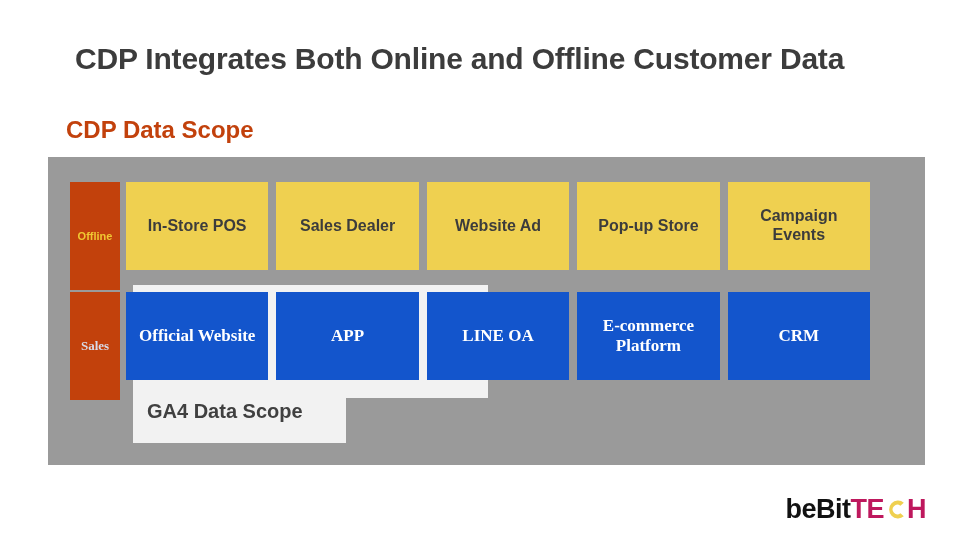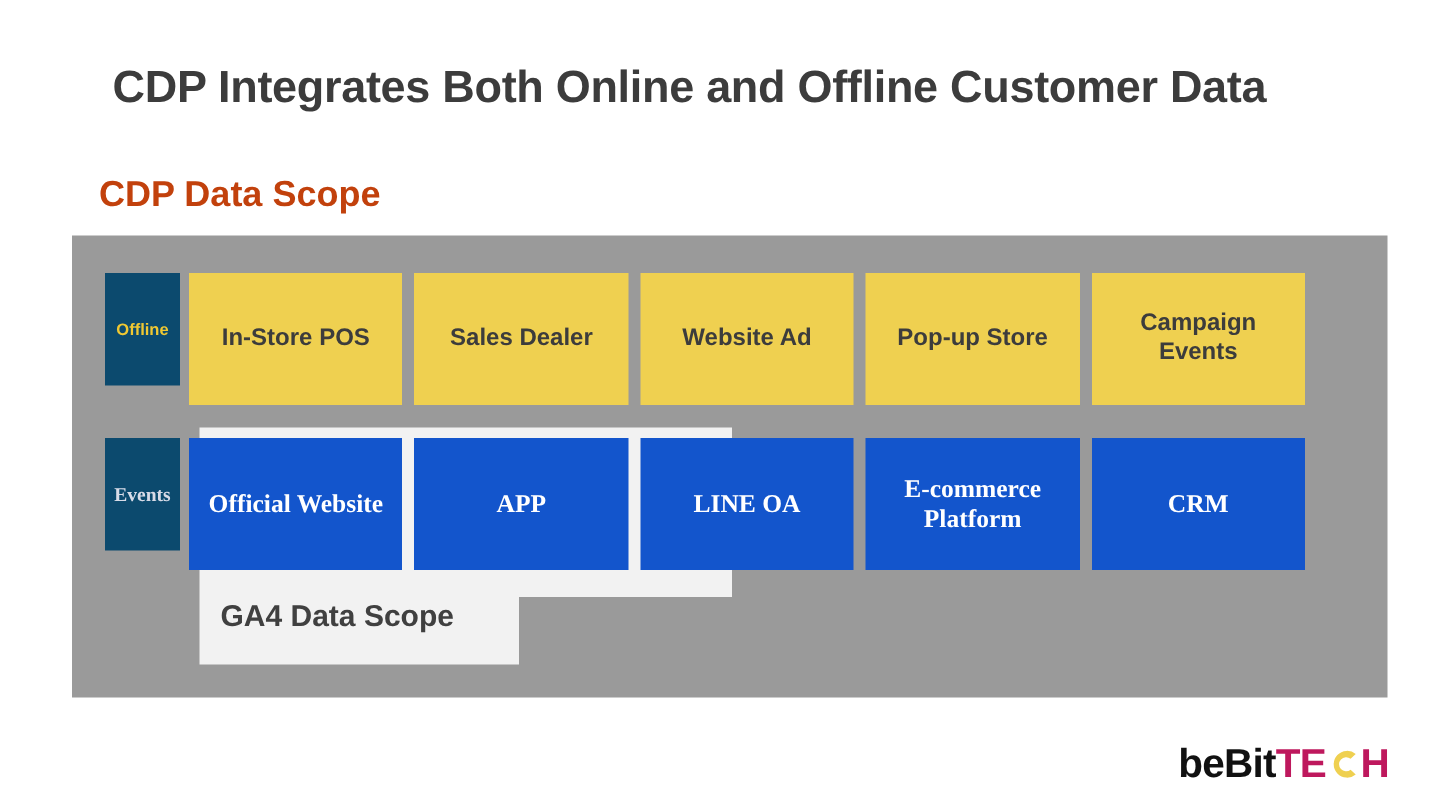--- a/index.html
+++ b/index.html
@@ -87,22 +87,22 @@
   }
   #row-offline { top: 25px; }   
   #row-online  { top: 135px; }  
 
   
   .row-label {
     position: absolute;
     left: 0;
     top: 0;
     width: 50px;
-    height: 75px;
-    background: #0c4a6e;
+    height: 108px;
+    background: #c2410c;
     display: flex;
     align-items: center;
     justify-content: center;
     font-size: 11px;
     font-weight: bold;
   }
   #row-offline .row-label {
     color: #F0C832;
     font-family: "Liberation Sans", sans-serif;
   }
@@ -186,21 +186,21 @@
     <div class="boxes">
       <div class="box box-offline">In-Store POS</div>
       <div class="box box-offline">Sales Dealer</div>
       <div class="box box-offline">Website Ad</div>
       <div class="box box-offline">Pop-up Store</div>
       <div class="box box-offline">Campaign Events</div>
     </div>
   </div>
 
   <div class="row" id="row-online">
-    <div class="row-label">Events</div>
+    <div class="row-label">Sales</div>
     <div class="boxes">
       <div class="box box-online">Official Website</div>
       <div class="box box-online">APP</div>
       <div class="box box-online">LINE OA</div>
       <div class="box box-online">E-commerce Platform</div>
       <div class="box box-online">CRM</div>
     </div>
   </div>
 
 </div>

